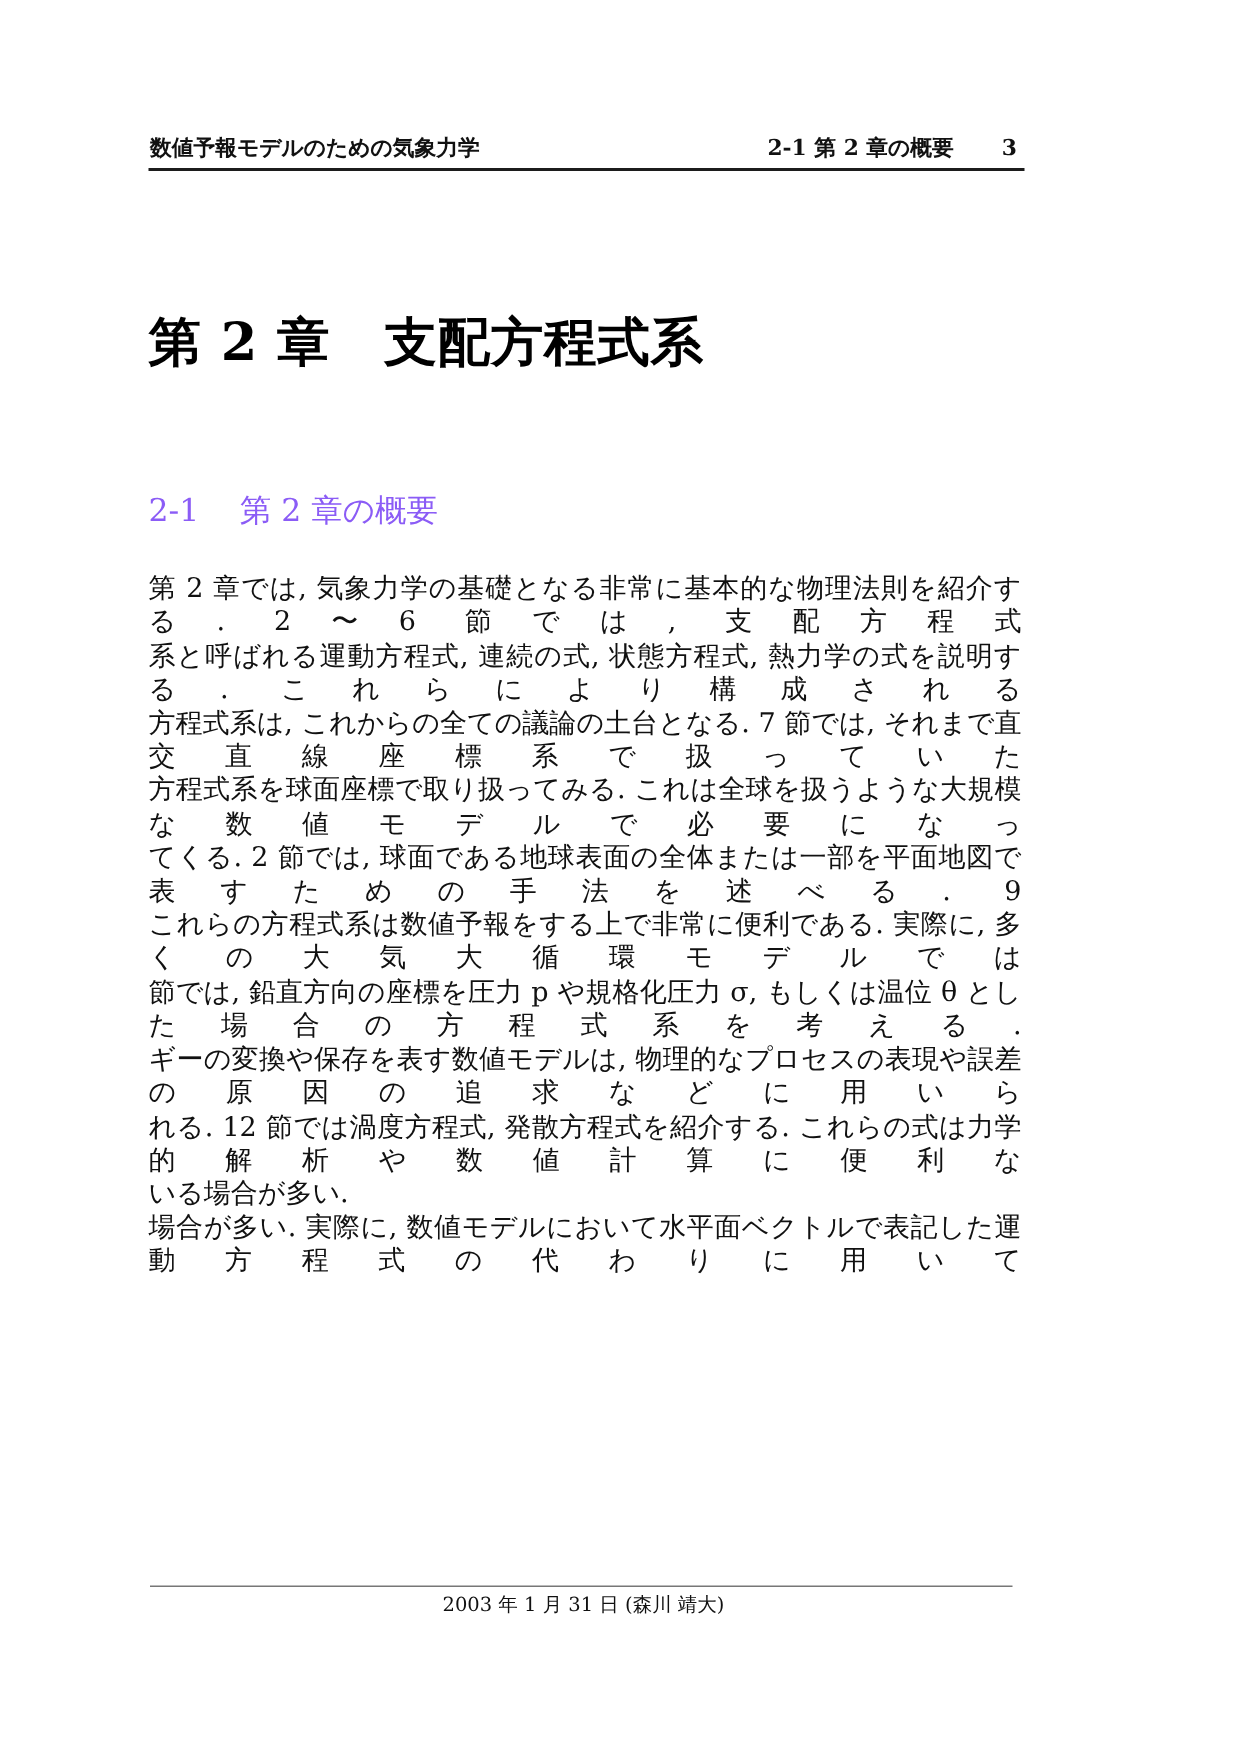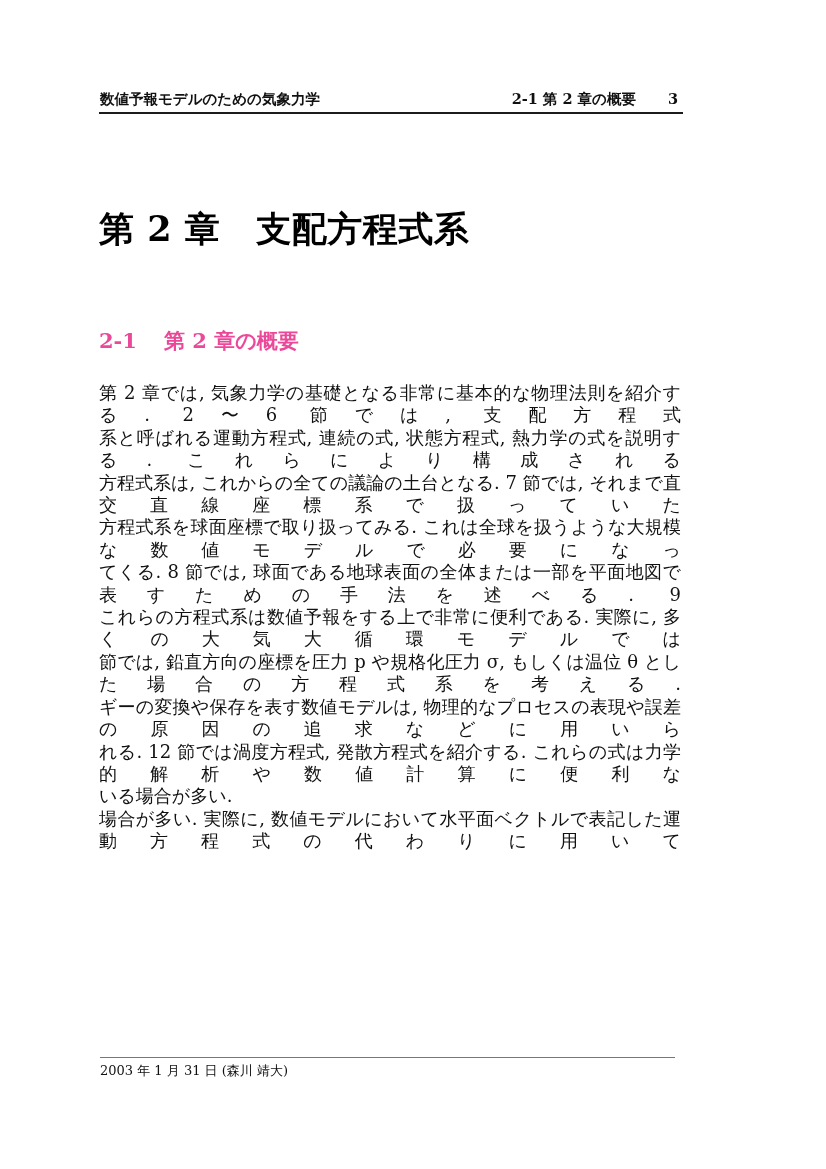--- a/index.html
+++ b/index.html
@@ -29,38 +29,38 @@
   .chapter {
     position: absolute; left: 99px; top: 208px;
     display: flex; align-items: center; gap: 36px;
     font-size: 35px; font-weight: bold; line-height: 1.2;
     letter-spacing: 0.5px; color: #000;
   }
   
   .section {
     position: absolute; left: 99px; top: 328px;
     display: flex; align-items: baseline; gap: 27px;
-    font-size: 21px; font-weight: bold; line-height: 1.2;
-    color: #ec4899;
+    font-size: 21px; font-weight: normal; line-height: 1.2;
+    color: #8b5cf6;
   }
   
   .para {
     position: absolute; left: 99px; top: 382px; width: 582px;
     font-size: 18px; line-height: 22.4px; color: #111;
   }
   .par-line { text-align: justify; text-align-last: justify; }
   .par-line.last { text-align-last: left; }
   
   .ftr-rule {
     position: absolute; left: 100px; top: 1057px; width: 575px; height: 1px;
     background: #777777;
   }
   .ftr {
     position: absolute; left: 100px; top: 1063px; width: 578px;
-    text-align: left; font-size: 13px; line-height: 1.3; color: #111;
+    text-align: center; font-size: 13px; line-height: 1.3; color: #111;
   }
 </style>
 </head>
 <body>
 
 <div class="page">
 
   <div class="hdr">
     <span>数値予報モデルのための気象力学</span>
     <span class="hdr-right">
@@ -83,21 +83,21 @@
   <div class="para">
 
       <div class="par-line">第 2 章では, 気象力学の基礎となる非常に基本的な物理法則を紹介する. 2〜6 節では, 支配方程式</div>
 
       <div class="par-line">系と呼ばれる運動方程式, 連続の式, 状態方程式, 熱力学の式を説明する. これらにより構成される</div>
 
       <div class="par-line">方程式系は, これからの全ての議論の土台となる. 7 節では, それまで直交直線座標系で扱っていた</div>
 
       <div class="par-line">方程式系を球面座標で取り扱ってみる. これは全球を扱うような大規模な数値モデルで必要になっ</div>
 
-      <div class="par-line">てくる. 8 節では, 球面である地球表面の全体または一部を平面地図で表すための手法を述べる. 9</div>
+      <div class="par-line">てくる. 2 節では, 球面である地球表面の全体または一部を平面地図で表すための手法を述べる. 9</div>
 
       <div class="par-line">これらの方程式系は数値予報をする上で非常に便利である. 実際に, 多くの大気大循環モデルでは</div>
 
       <div class="par-line">節では, 鉛直方向の座標を圧力 p や規格化圧力 σ, もしくは温位 θ とした場合の方程式系を考える.</div>
 
 
       <div class="par-line">ギーの変換や保存を表す数値モデルは, 物理的なプロセスの表現や誤差の原因の追求などに用いら</div>
 
       <div class="par-line">れる. 12 節では渦度方程式, 発散方程式を紹介する. これらの式は力学的解析や数値計算に便利な</div>
 

